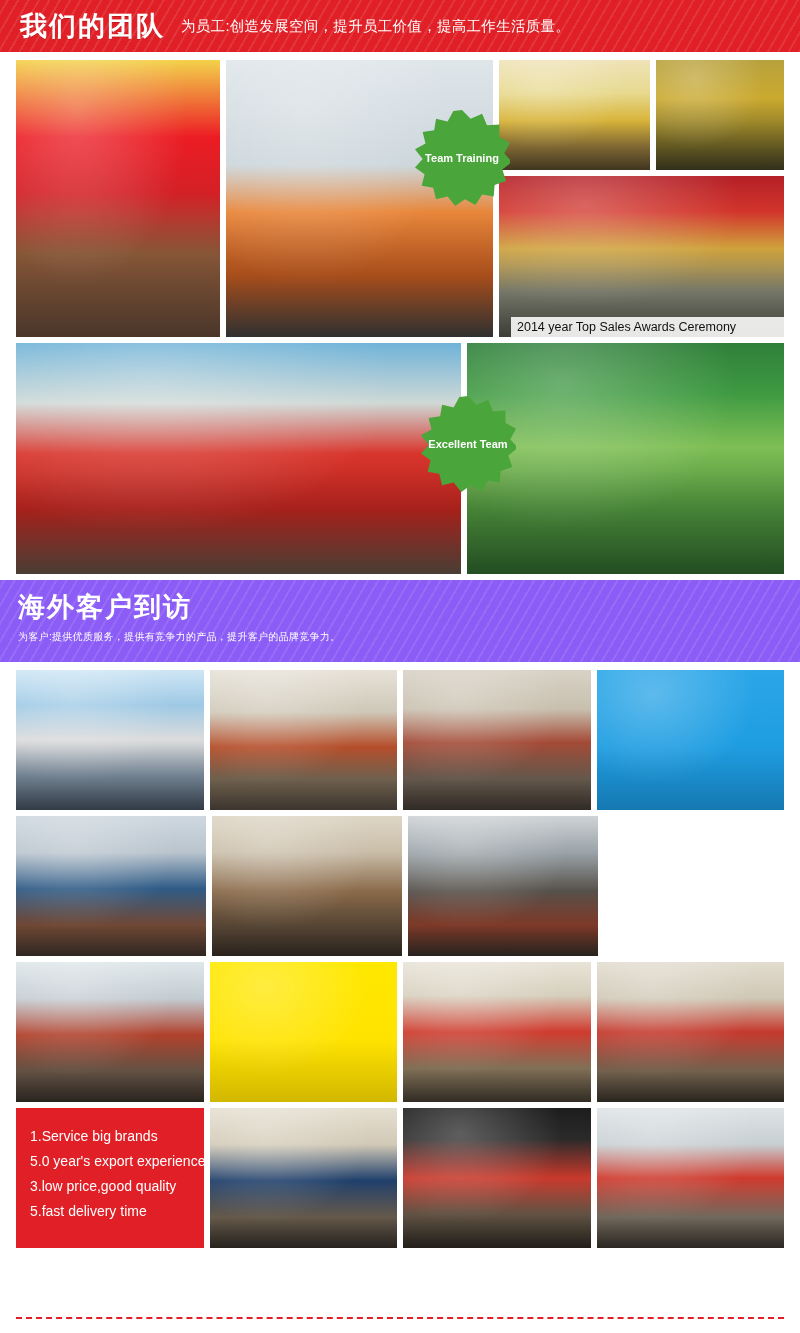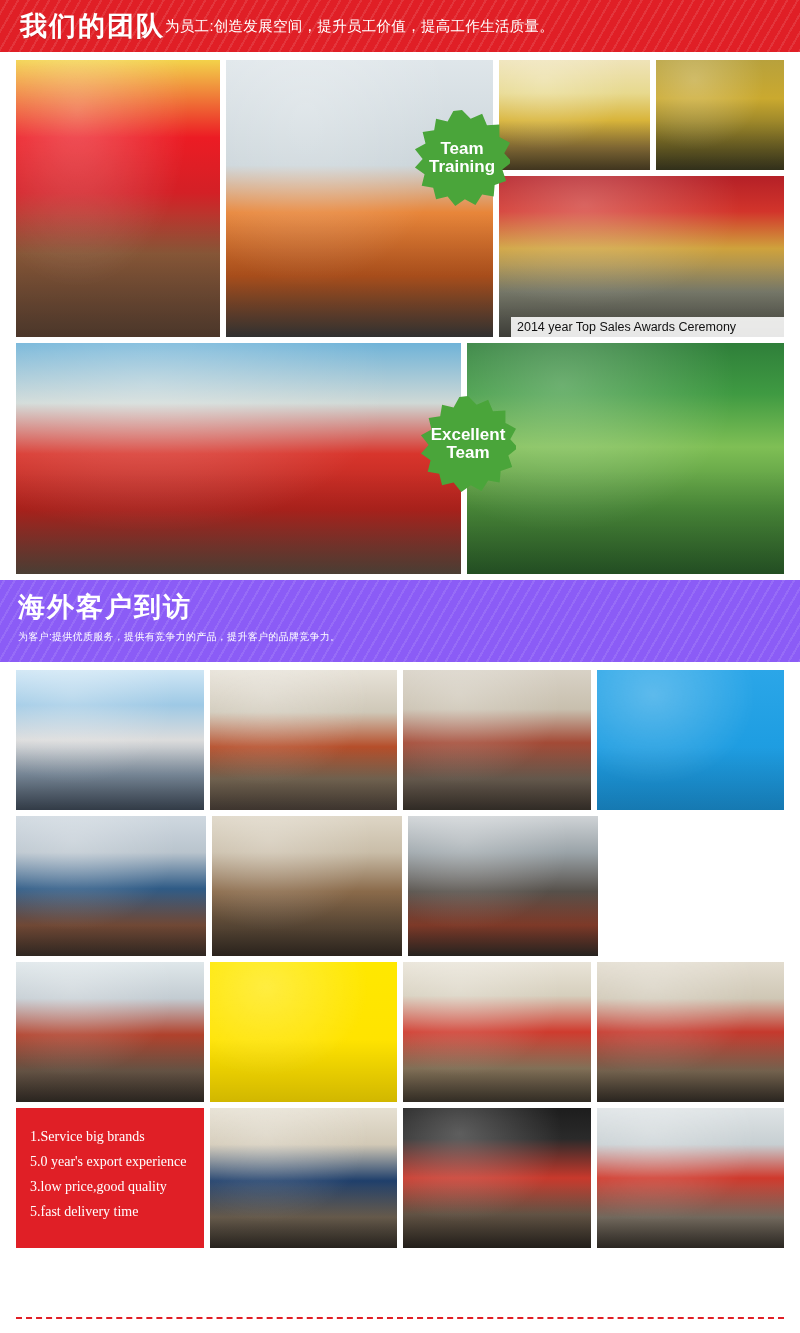--- a/index.html
+++ b/index.html
@@ -49,20 +49,21 @@
     font-size: 27px;
     font-weight: bold;
     letter-spacing: 2px;
     white-space: nowrap;
     text-shadow: 0 1px 0 rgba(0,0,0,0.15);
   }
   .banner-sub {
     position: relative;
     color: #ffffff;
     font-size: 14.5px;
+    margin-left: 16px;
     white-space: nowrap;
     letter-spacing: .3px;
   }
 
   
   .banner2 {
     position: relative;
     background: #8b5cf6;
     height: 82px;
     padding: 8px 0 0 18px;
@@ -175,21 +176,21 @@
   }
   .redbox div { white-space: nowrap; }
 
   
   .burst {
     position: absolute;
     width: 96px;
     height: 96px;
     color: #ffffff;
     font-weight: bold;
-    font-size: 17px;
+    font-size: 11px;
     line-height: 18px;
     text-align: center;
     display: flex;
     align-items: center;
     justify-content: center;
     z-index: 5;
   }
   .burst .star {
     position: absolute;
     inset: 0;
@@ -313,21 +314,21 @@
         <div class="ph sc-yellow"></div>
       </div>
       <div class="cell" style="width:190px;">
         <div class="ph sc-meet8"></div>
       </div>
       <div class="cell" style="width:190px;">
         <div class="ph sc-meet9"></div>
       </div>
     </div>
 
-    <div class="row" style="height:140px;font-family:Liberation Serif, serif;">
+    <div class="row" style="height:140px;">
       <div class="cell redbox" style="width:190px;">
         <div>1.Service big brands</div>
         <div>5.0 year's export experience</div>
         <div>3.low price,good quality</div>
         <div>5.fast delivery time</div>
       </div>
       <div class="cell" style="width:190px;">
         <div class="ph sc-meet10"></div>
       </div>
       <div class="cell" style="width:190px;">

